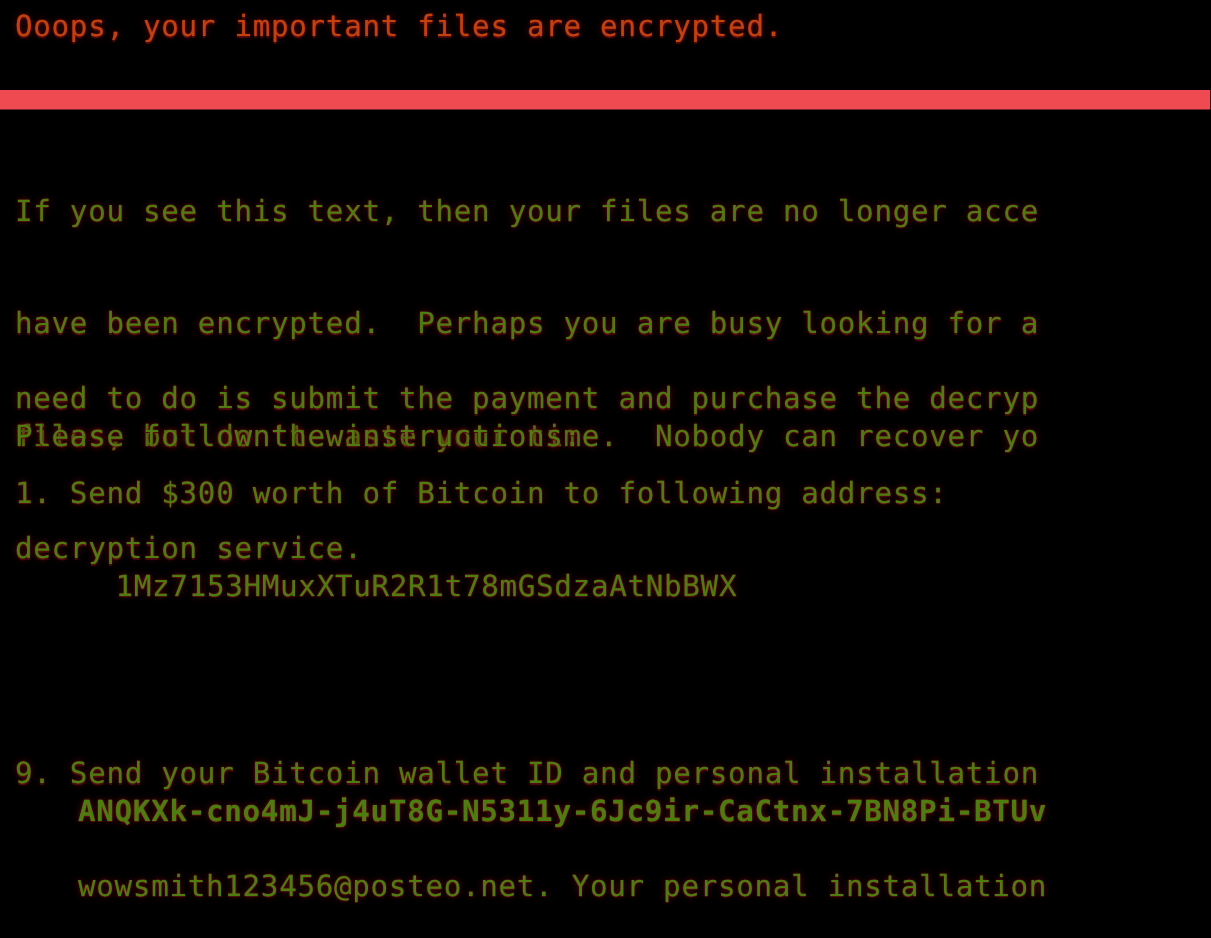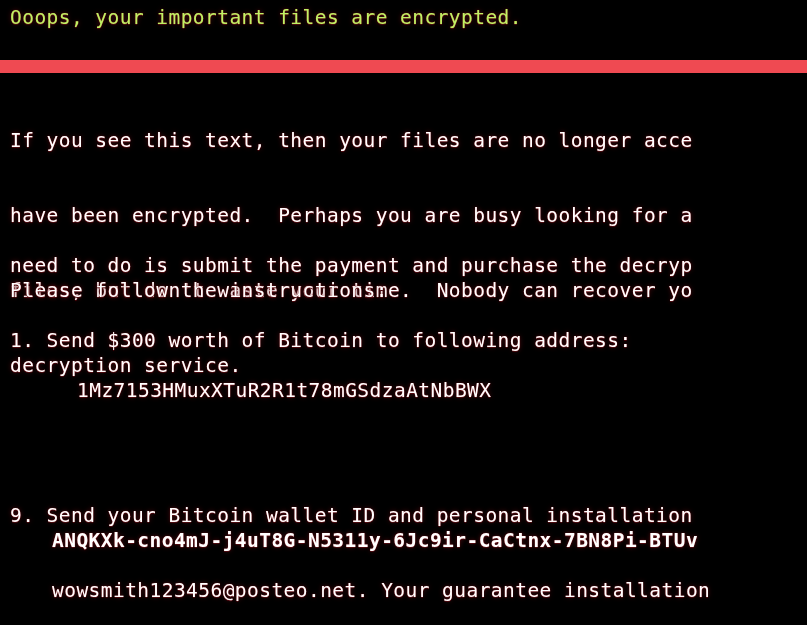--- a/index.html
+++ b/index.html
@@ -20,50 +20,50 @@
     width: 807px;
     height: 625px;
     background: #000000;
     overflow: hidden;
   }
 
   
   .term {
     position: absolute;
     left: 10px;
-    color: #ffffff;
+    color: #4d7c0f;
     font-family: "DejaVu Sans Mono", "Liberation Mono", monospace;
     font-size: 19.5px;
     line-height: 25px;
     letter-spacing: 0.45px;
     white-space: pre;
     text-shadow: 0 0 1px #8d1a20, 0 0 5px #5a0d12, 0 1px 0 #40090d;
     -webkit-font-smoothing: none;
   }
 
   
   .headline {
     top: 5px;
-    color: #bef264;
+    color: #c2410c;
   }
 
   
   .divider {
     position: absolute;
     left: 0;
     top: 60px;
     width: 807px;
     height: 13px;
     background: #ef4a52;
   }
 
   .block-intro   { top: 78px; }
   .block-guarantee { top: 203px; }
   .block-follow  { top: 278px; }
-  .block-step1   { top: 328px; }
+  .block-step1   { top: 316px; }
   .block-addr    { top: 378px; left: 52px; margin-left: 25px; }
   .block-step2   { top: 453px; }
   .block-key     { top: 528px; left: 52px; font-weight: bold; }
   .block-footer  { top: 578px; }
 
   .line { display: block; }
   .line.indent { padding-left: 42px; }
 </style>
 </head>
 <body>
@@ -86,21 +86,21 @@
   </div>
 
   <div class="term block-follow">Please follow the instructions:</div>
 
   <div class="term block-step1">1. Send $300 worth of Bitcoin to following address:</div>
 
   <div class="term block-addr">1Mz7153HMuxXTuR2R1t78mGSdzaAtNbBWX</div>
 
   <div class="term block-step2">
     <span class="line">9. Send your Bitcoin wallet ID and personal installation</span>
-    <span class="line indent">wowsmith123456@posteo.net. Your guarantee installation</span>
+    <span class="line indent">wowsmith123456@posteo.net. Your personal installation</span>
   </div>
 
   <div class="term block-key">ANQKXk-cno4mJ-j4uT8G-N5311y-6Jc9ir-CaCtnx-7BN8Pi-BTUv</div>
 
   <div class="term block-footer">
     
     
   </div>
 
 </div>

